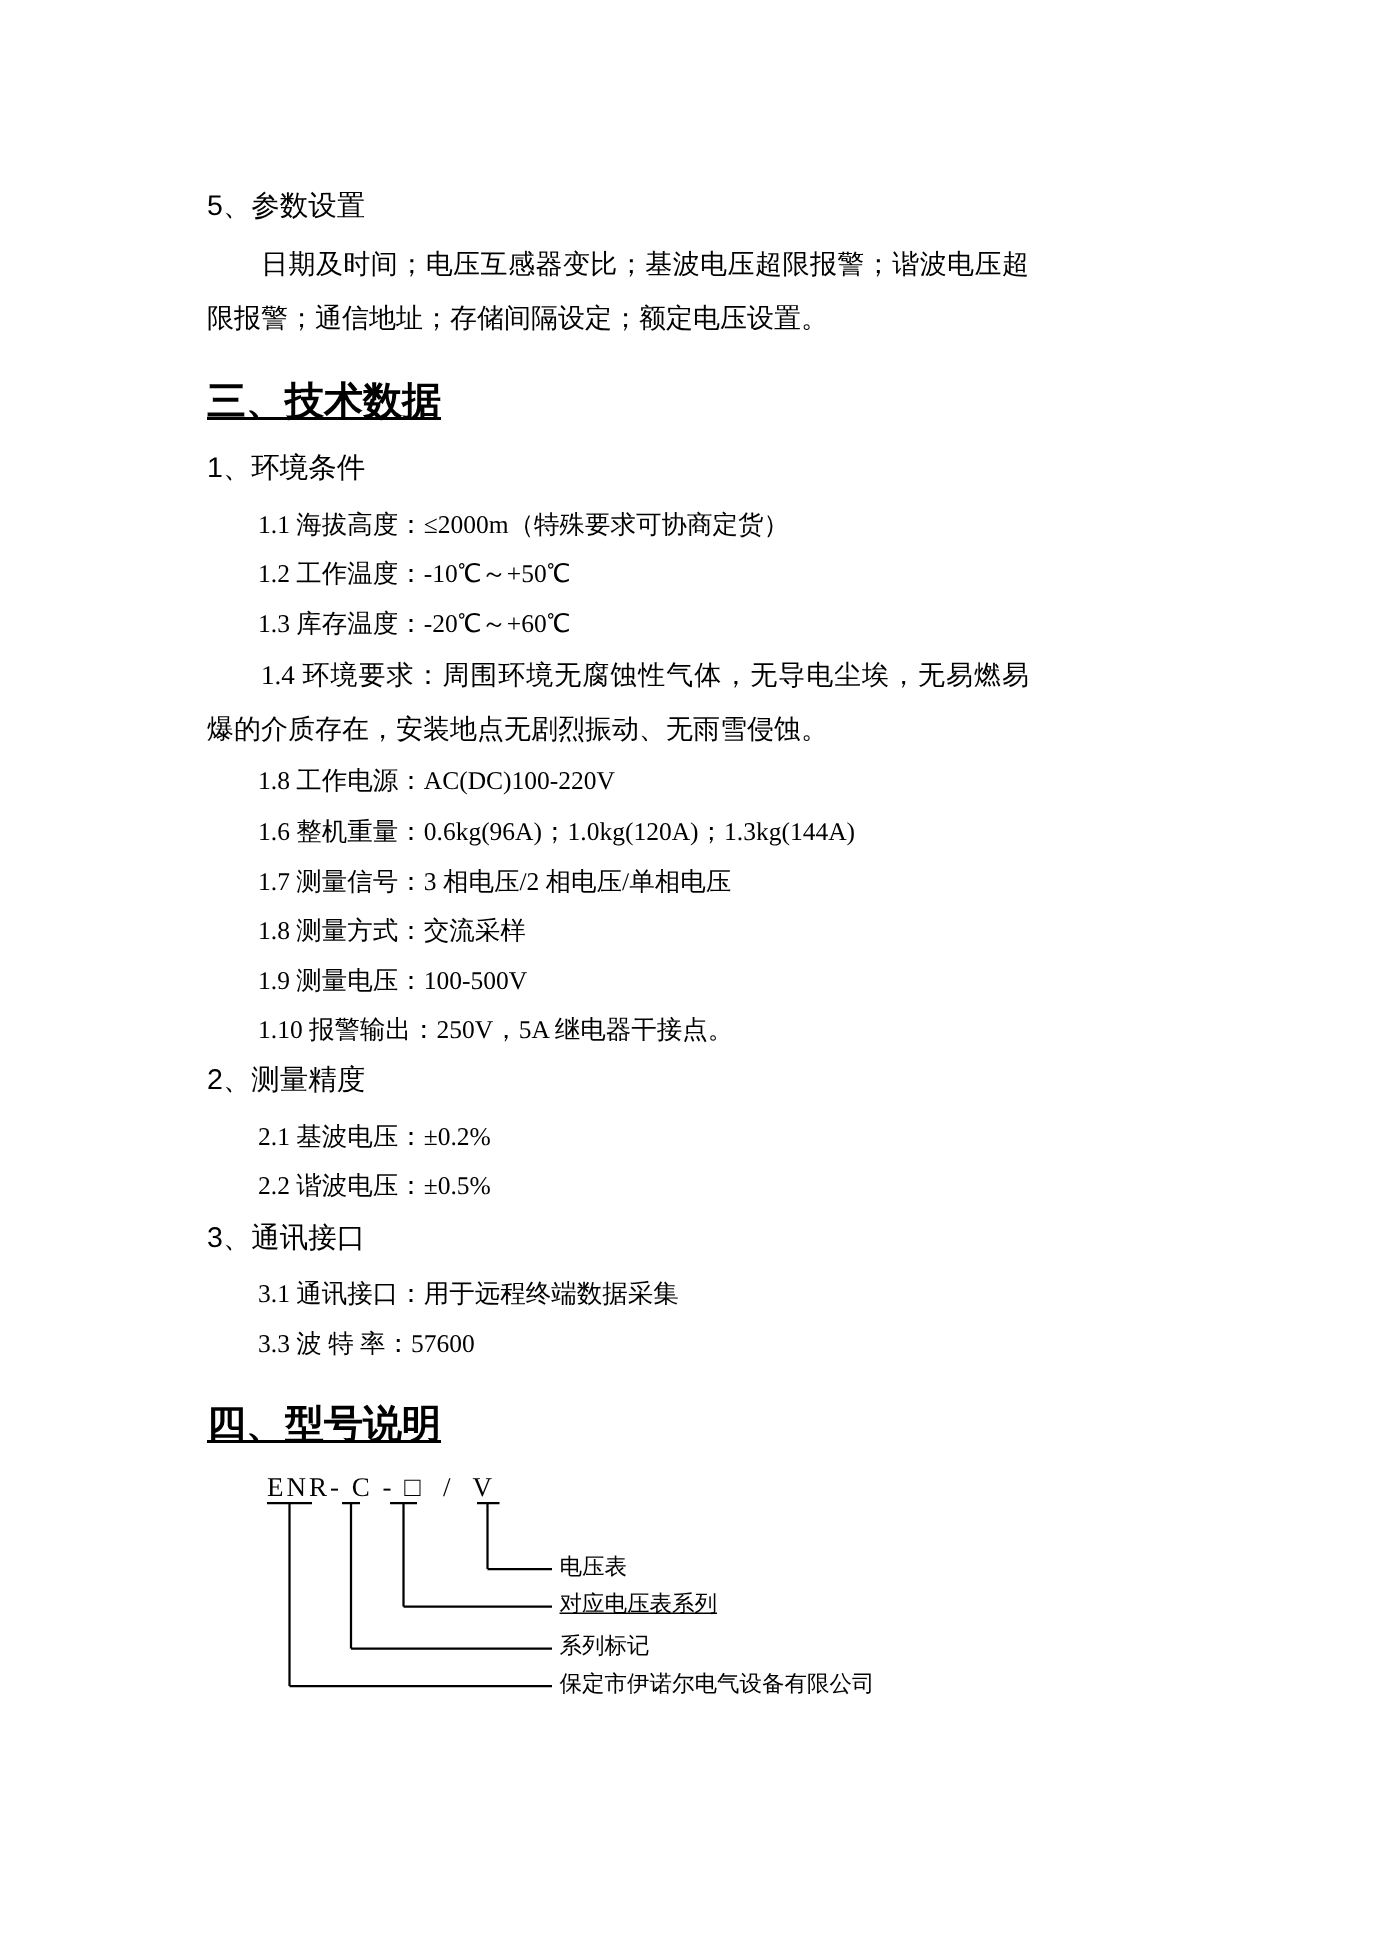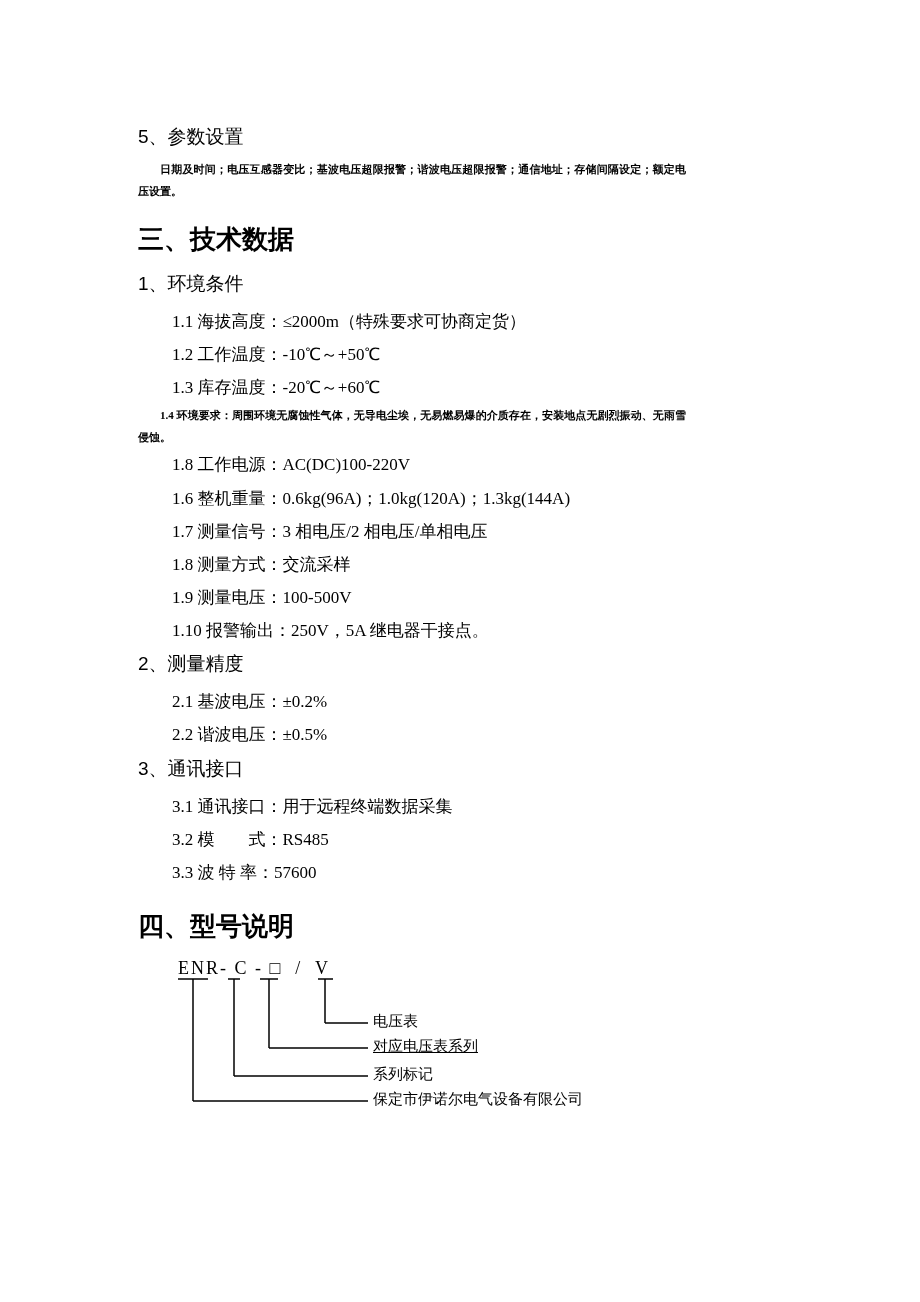--- a/index.html
+++ b/index.html
@@ -19,28 +19,28 @@
   .h-sub {
     font-family: "SimHei", "黑体", sans-serif;
     font-size: 19px;
     margin: 4px 0 8px 0;
   }
   .h-main {
     font-family: "SimHei", "黑体", sans-serif;
     font-size: 26px;
     font-weight: bold;
     margin: 20px 0 14px 0;
+    text-decoration: underline;
   }
   .para {
-    font-size: 11px;
+    font-size: 18px;
     line-height: 2;
     margin: 0;
     text-align: justify;
     text-indent: 2em;
-    font-weight: bold;
   }
   .item {
     font-size: 17px;
     line-height: 1.95;
     margin: 0;
     text-indent: 2em;
   }
   .diagram {
     position: relative;
     height: 170px;
@@ -83,21 +83,20 @@
   <p class="item">1.8 测量方式：交流采样</p>
   <p class="item">1.9 测量电压：100-500V</p>
   <p class="item">1.10 报警输出：250V，5A 继电器干接点。</p>
 
   <div class="h-sub">2、测量精度</div>
   <p class="item">2.1 基波电压：±0.2%</p>
   <p class="item">2.2 谐波电压：±0.5%</p>
 
   <div class="h-sub">3、通讯接口</div>
   <p class="item">3.1 通讯接口：用于远程终端数据采集</p>
-  <p class="item">3.2 模　　式：RS485</p>
   <p class="item">3.3 波 特 率：57600</p>
 
   <div class="h-main">四、型号说明</div>
 
   <div class="diagram">
     <div class="model">ENR- C - □  /  V</div>
     <svg width="200" height="170" style="position:absolute;top:18px;left:0;">
 
       <line x1="0" y1="3" x2="30" y2="3" stroke="#000" stroke-width="1.5"></line>
       <line x1="50" y1="3" x2="62" y2="3" stroke="#000" stroke-width="1.5"></line>

